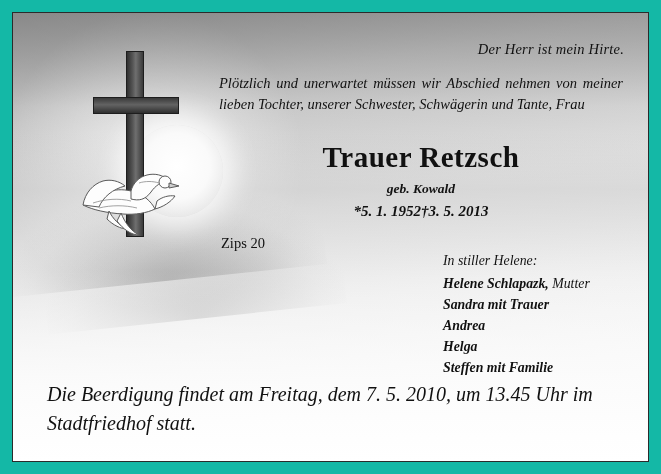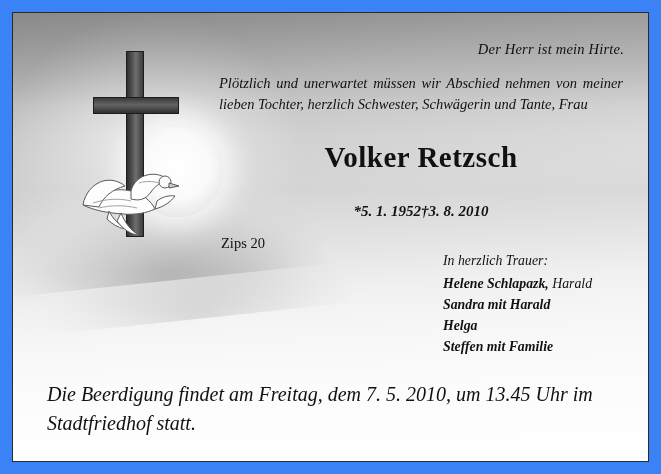--- a/index.html
+++ b/index.html
@@ -14,21 +14,21 @@
     color: #111111;
     overflow: hidden;
   }
 
   #notice {
     position: relative;
     width: 661px;
     height: 474px;
     box-sizing: border-box;
     padding: 12px;
-    background: #3b82f6;
+    background: #14b8a6;
   }
 
   .frame {
     position: relative;
     width: 637px;
     height: 450px;
     box-sizing: border-box;
     border: 1px solid #2b2b2b;
     background:
       radial-gradient(circle at 22% 33%, rgba(255,255,255,0.85) 0%, rgba(255,255,255,0.0) 26%),
@@ -225,35 +225,37 @@
       </g>
       <g fill="none" stroke="#8a8a8a" stroke-width="0.8">
         <path d="M24 50 C36 46 50 45 62 48"></path>
         <path d="M30 55 C42 52 56 52 68 55"></path>
         <path d="M70 30 C76 28 84 28 90 30"></path>
       </g>
     </svg>
 
     <div class="txt motto">Der Herr ist mein Hirte.</div>
 
-    <div class="txt intro">Plötzlich und unerwartet müssen wir Abschied nehmen von meiner lieben Tochter, herzlich Schwester, Schwägerin und Tante, Frau</div>
-
-    <div class="txt name">Volker Retzsch</div>
-
+    <div class="txt intro">Plötzlich und unerwartet müssen wir Abschied nehmen von meiner lieben Tochter, unserer Schwester, Schwägerin und Tante, Frau</div>
+
+    <div class="txt name">Trauer Retzsch</div>
+
+    <div class="txt maiden">geb. Kowald</div>
 
     <div class="txt dates">
-      <span class="born">*5. 1. 1952</span><span class="died">†3. 8. 2010</span>
+      <span class="born">*5. 1. 1952</span><span class="died">†3. 5. 2013</span>
     </div>
 
     <div class="txt place">Zips 20</div>
 
     <div class="txt mourners">
-      <div class="head">In herzlich Trauer:</div>
-      <div class="m-item"><span>Helene Schlapazk,</span><span class="rel"> Harald</span></div>
-      <div class="m-item"><span>Sandra mit Harald</span><span class="rel"></span></div>
+      <div class="head">In stiller Helene:</div>
+      <div class="m-item"><span>Helene Schlapazk,</span><span class="rel"> Mutter</span></div>
+      <div class="m-item"><span>Sandra mit Trauer</span><span class="rel"></span></div>
+      <div class="m-item"><span>Andrea</span><span class="rel"></span></div>
       <div class="m-item"><span>Helga</span><span class="rel"></span></div>
       <div class="m-item"><span>Steffen mit Familie</span><span class="rel"></span></div>
     </div>
 
     <div class="txt footer">
       <div>Die Beerdigung findet am Freitag, dem 7. 5. 2010, um 13.45 Uhr im Stadtfriedhof statt.</div>
     </div>
 
   </div>
 </div>

